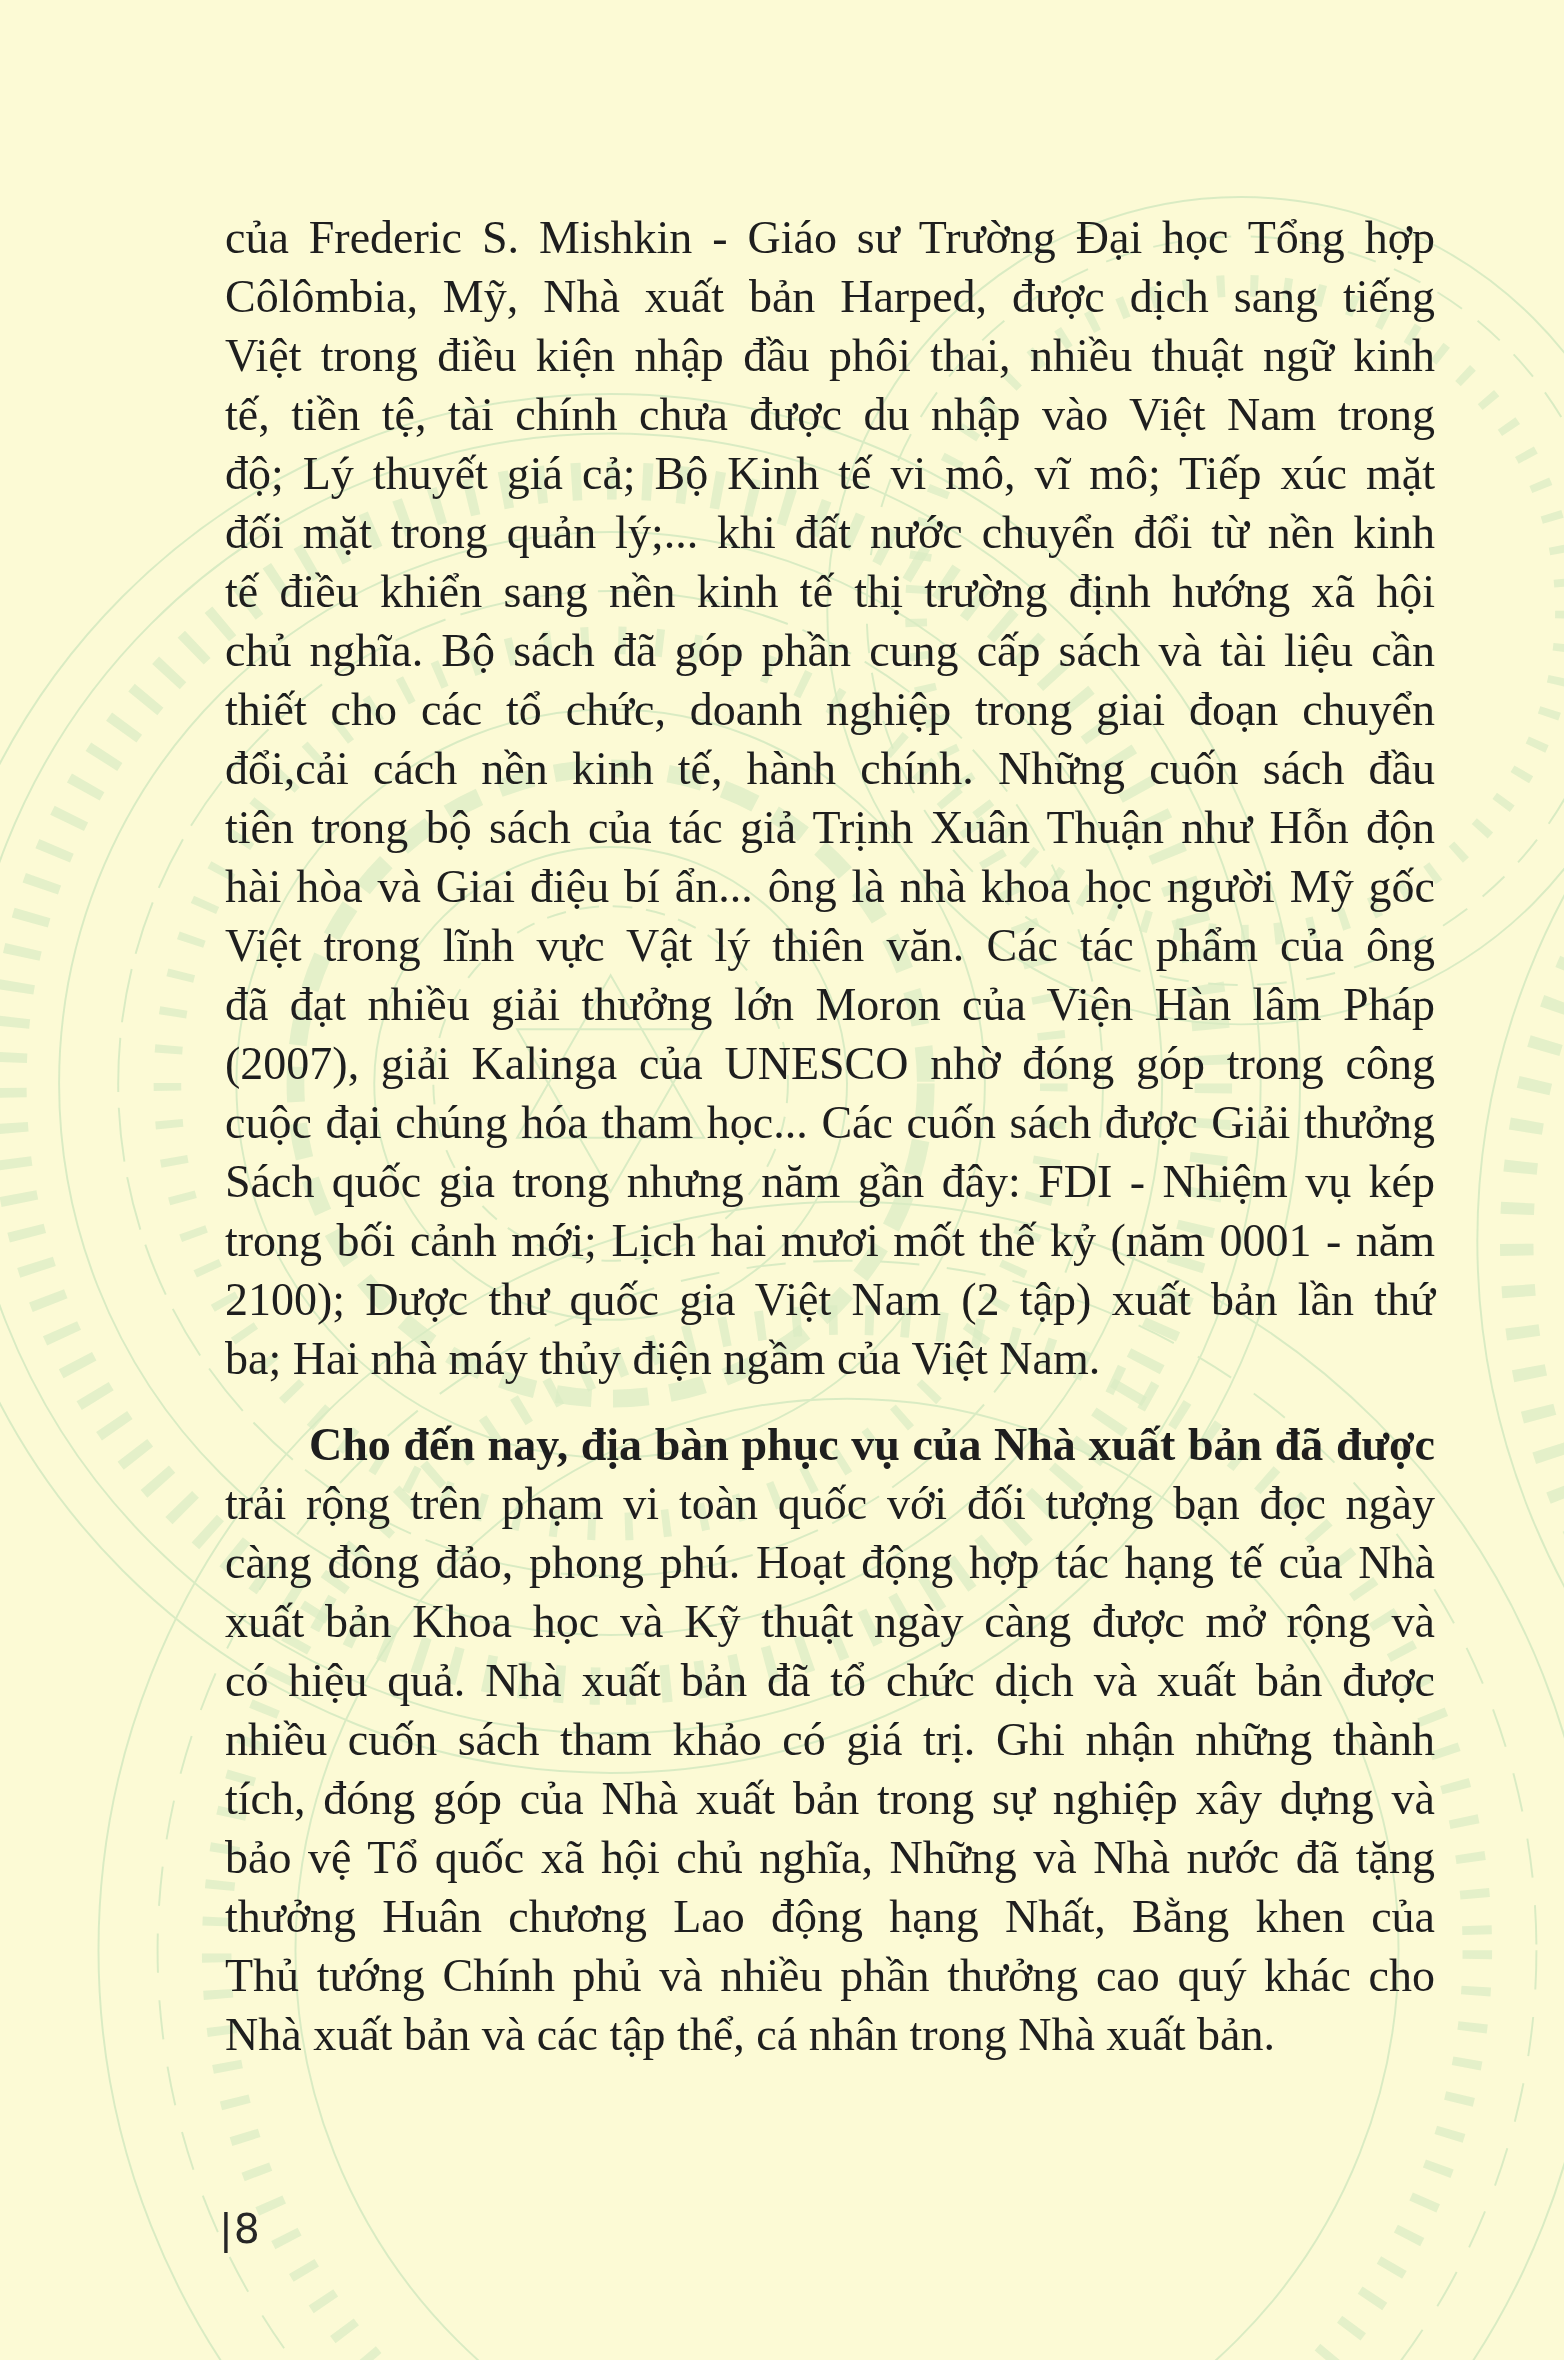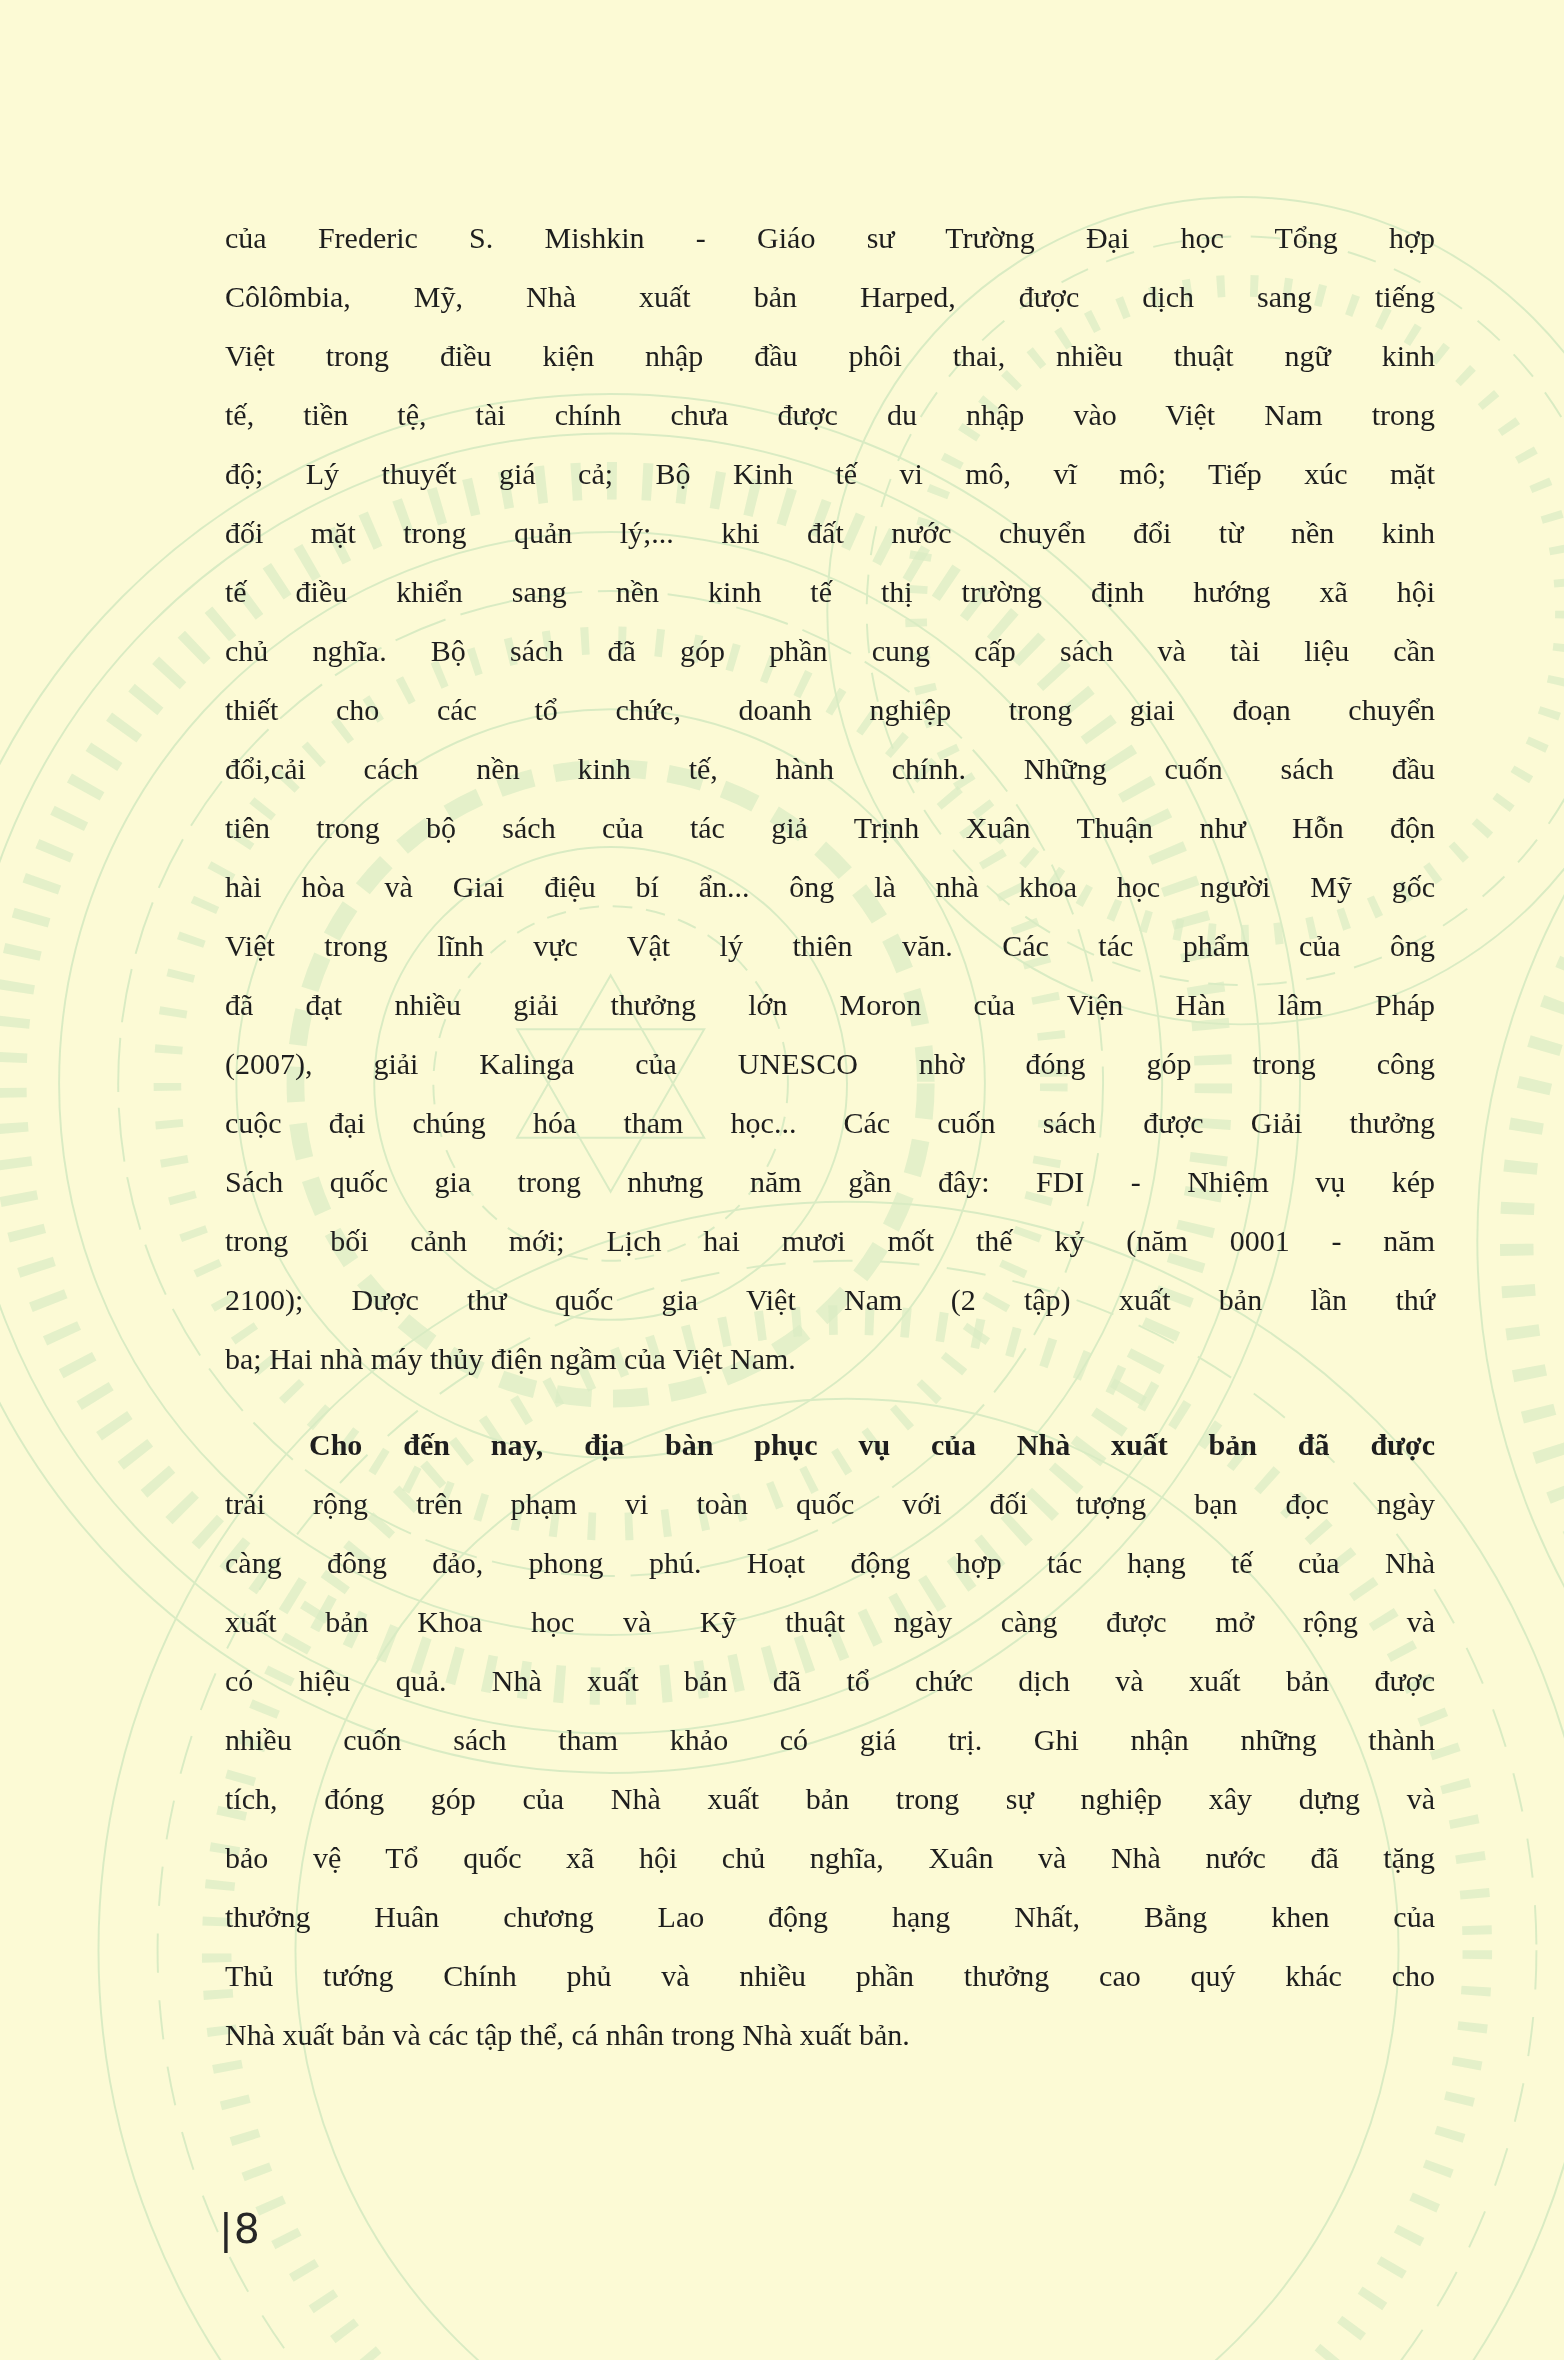--- a/index.html
+++ b/index.html
@@ -21,21 +21,21 @@
     width: 1564px;
     height: 2360px;
     pointer-events: none;
   }
   .text-block {
     position: absolute;
     left: 225px;
     top: 208px;
     width: 1210px;
     font-family: "Liberation Serif", "DejaVu Serif", serif;
-    font-size: 30px;
+    font-size: 46px;
     line-height: 59px;
     color: #1E1E1E;
   }
   .line {
     text-align: justify;
     text-align-last: justify;
     white-space: normal;
   }
   .line.last-line {
     text-align-last: left;
@@ -125,21 +125,21 @@
       <div class="line last-line">ba; Hai nhà máy thủy điện ngầm của Việt Nam.</div>
     </div>
     <div class="para para2">
       <div class="line indent">Cho đến nay, địa bàn phục vụ của Nhà xuất bản đã được</div>
       <div class="line">trải rộng trên phạm vi toàn quốc với đối tượng bạn đọc ngày</div>
       <div class="line">càng đông đảo, phong phú. Hoạt động hợp tác hạng tế của Nhà</div>
       <div class="line">xuất bản Khoa học và Kỹ thuật ngày càng được mở rộng và</div>
       <div class="line">có hiệu quả. Nhà xuất bản đã tổ chức dịch và xuất bản được</div>
       <div class="line">nhiều cuốn sách tham khảo có giá trị. Ghi nhận những thành</div>
       <div class="line">tích, đóng góp của Nhà xuất bản trong sự nghiệp xây dựng và</div>
-      <div class="line">bảo vệ Tổ quốc xã hội chủ nghĩa, Xuân và Nhà nước đã tặng</div>
+      <div class="line">bảo vệ Tổ quốc xã hội chủ nghĩa, Những và Nhà nước đã tặng</div>
       <div class="line">thưởng Huân chương Lao động hạng Nhất, Bằng khen của</div>
       <div class="line">Thủ tướng Chính phủ và nhiều phần thưởng cao quý khác cho</div>
       <div class="line last-line">Nhà xuất bản và các tập thể, cá nhân trong Nhà xuất bản.</div>
     </div>
   </div>
 
   <div class="folio">|8</div>
 
 </div>
 

